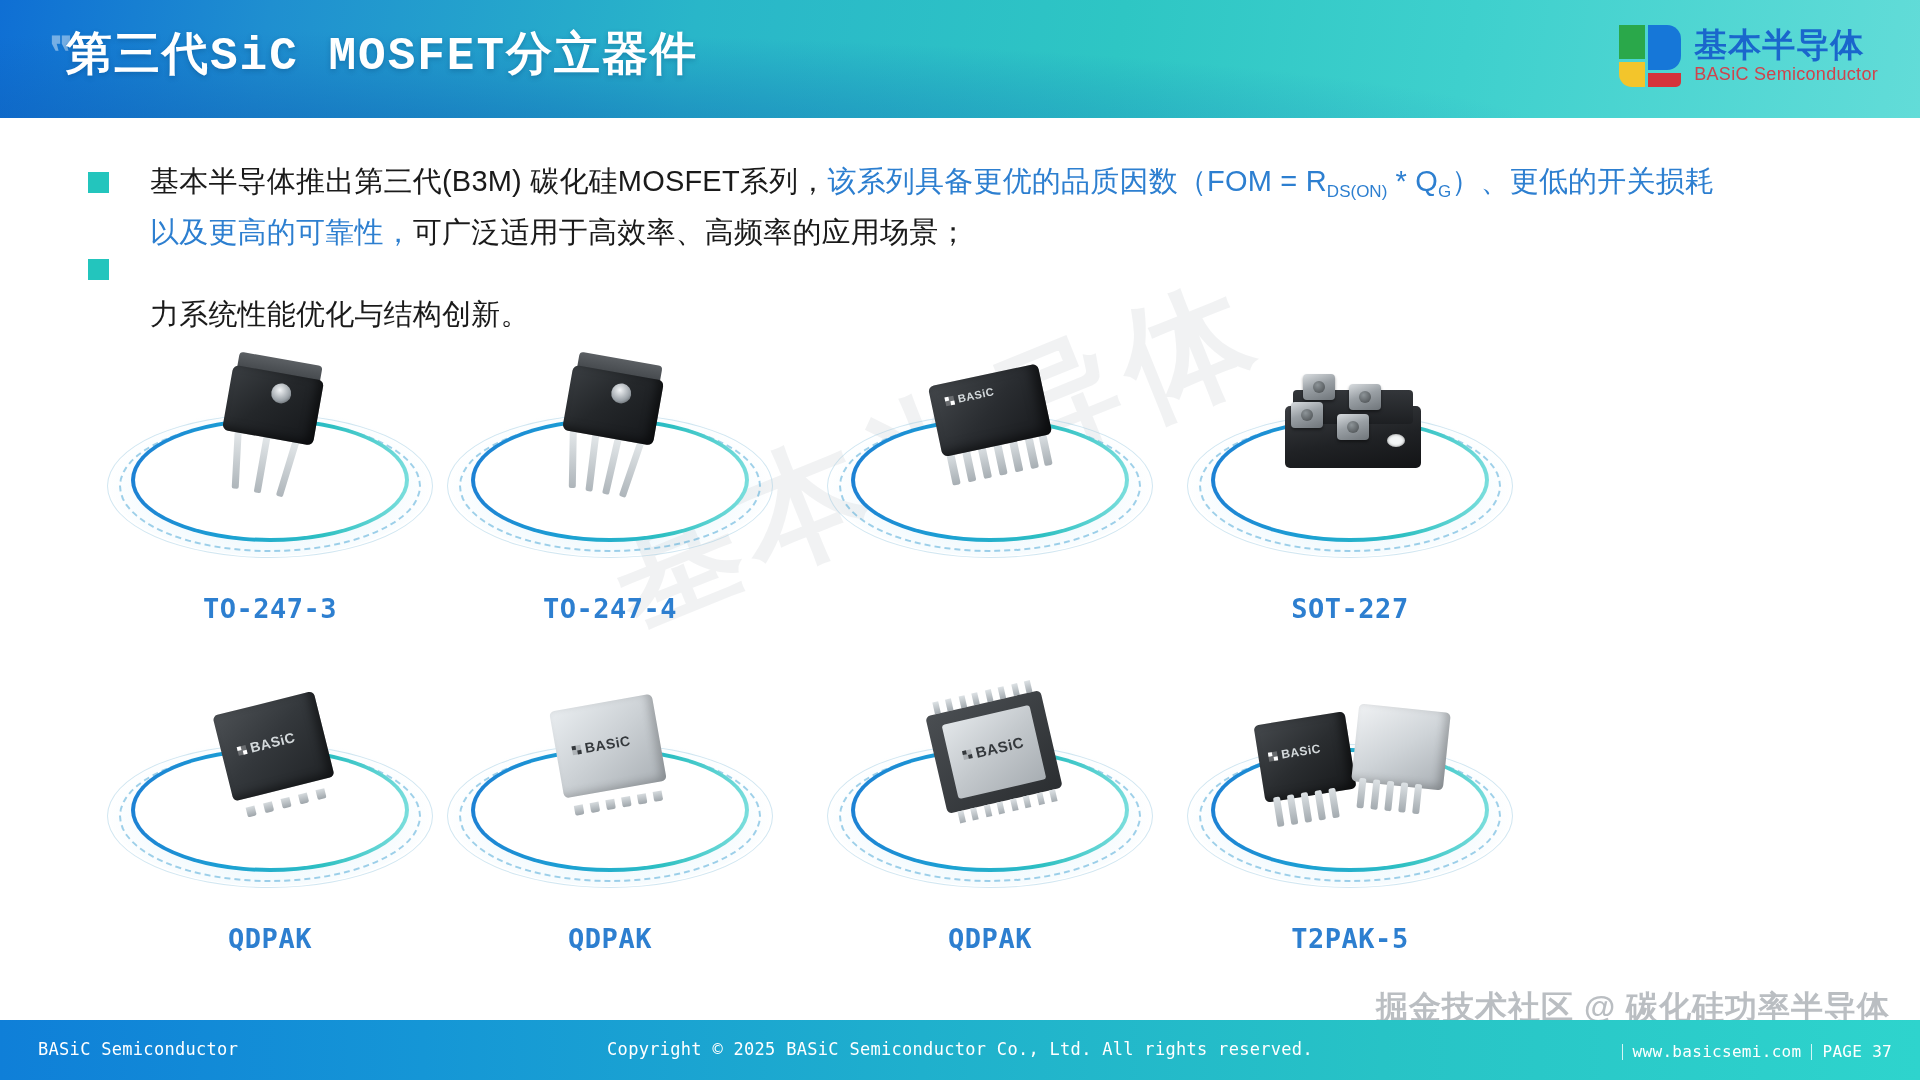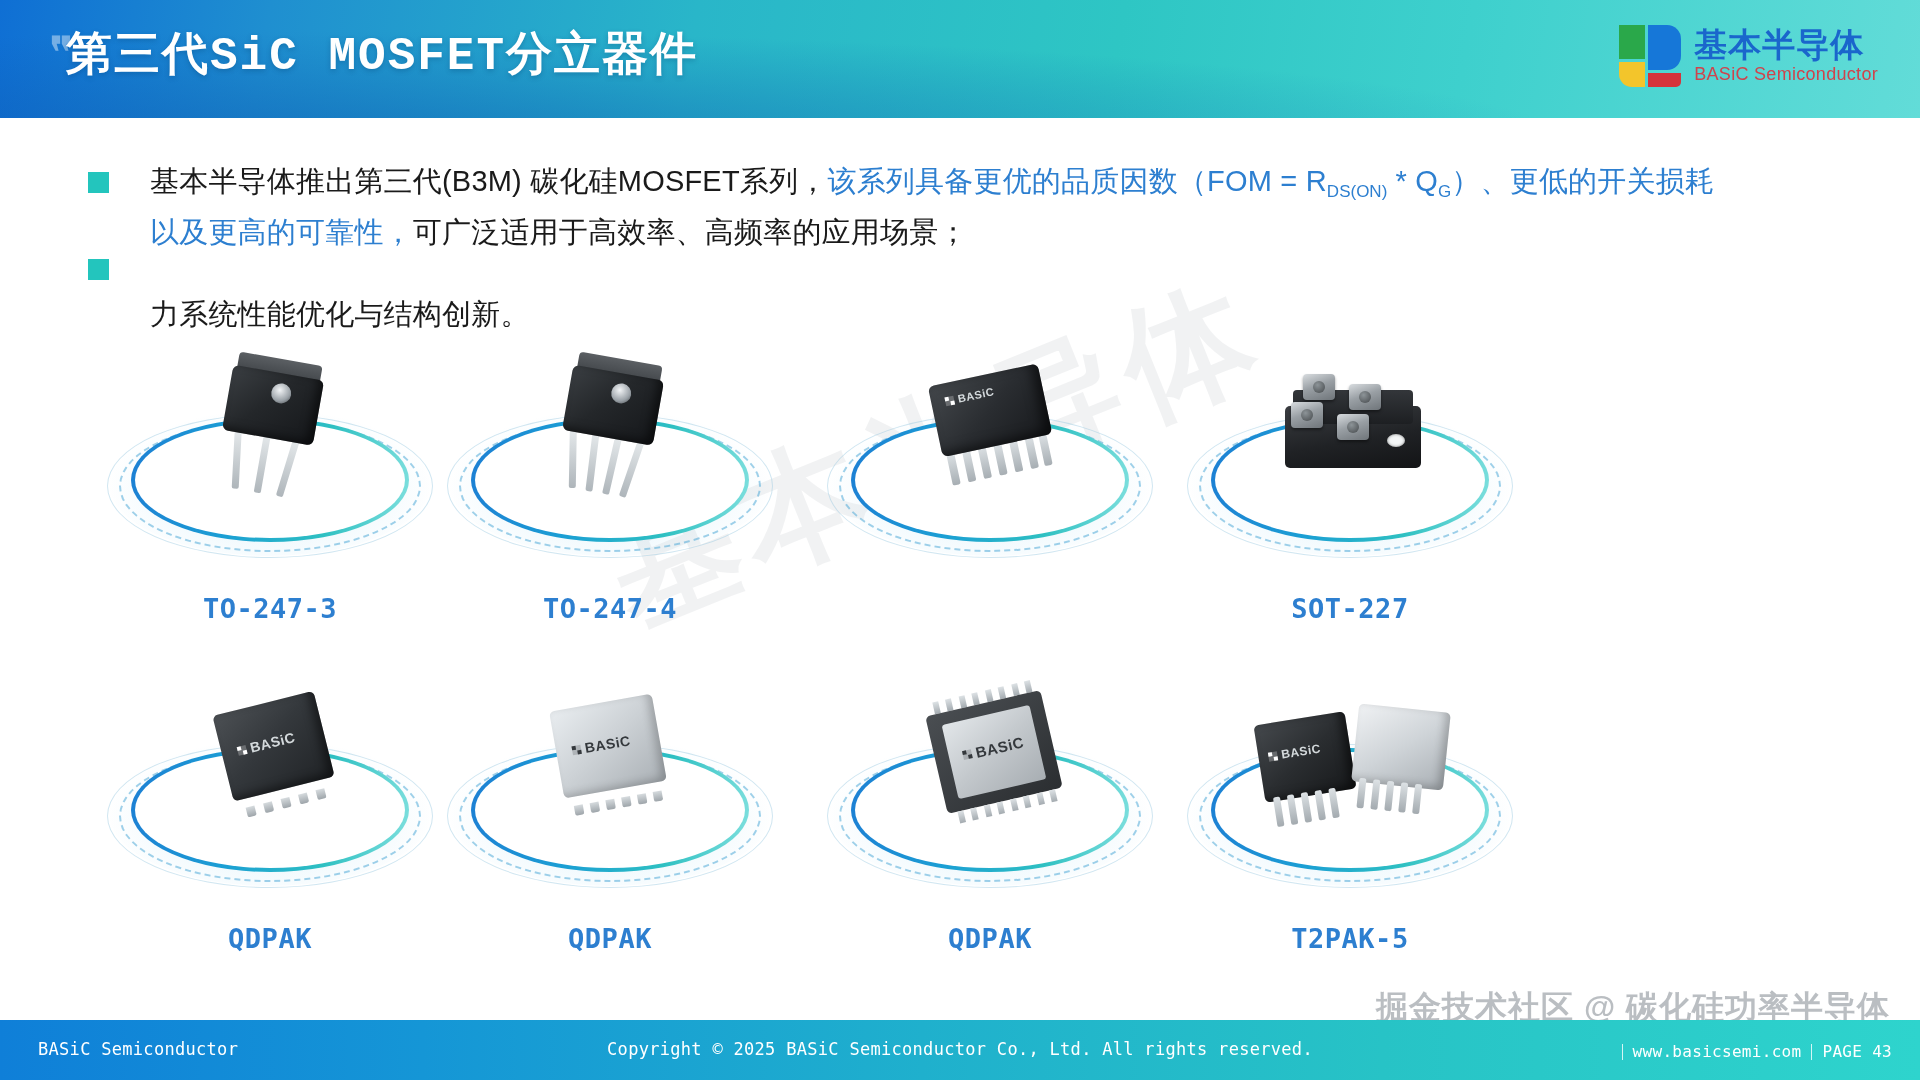--- a/index.html
+++ b/index.html
@@ -537,15 +537,15 @@
 
 <div class="wm-footer">掘金技术社区 @ 碳化硅功率半导体</div>
 
 <div class="footer">
   <div class="f-left">BASiC Semiconductor</div>
   <div class="f-center">Copyright © 2025 BASiC Semiconductor Co., Ltd. All rights reserved.</div>
   <div class="f-right">
     <span class="f-sep"></span>
     <span>www.basicsemi.com</span>
     <span class="f-sep"></span>
-    <span>PAGE 43</span>
+    <span>PAGE 37</span>
   </div>
 </div>
 
 </body></html>

